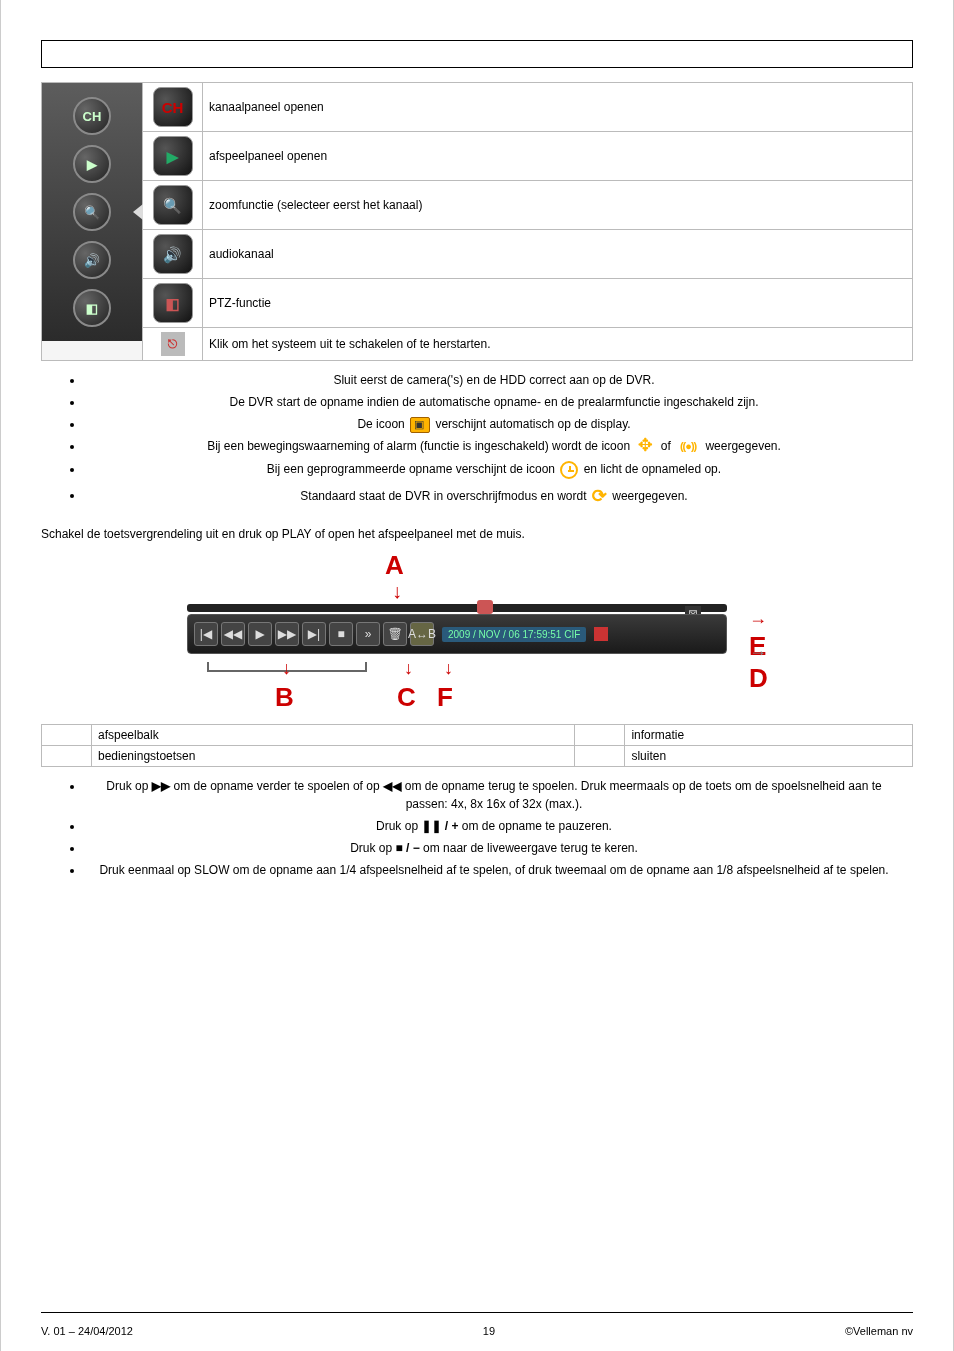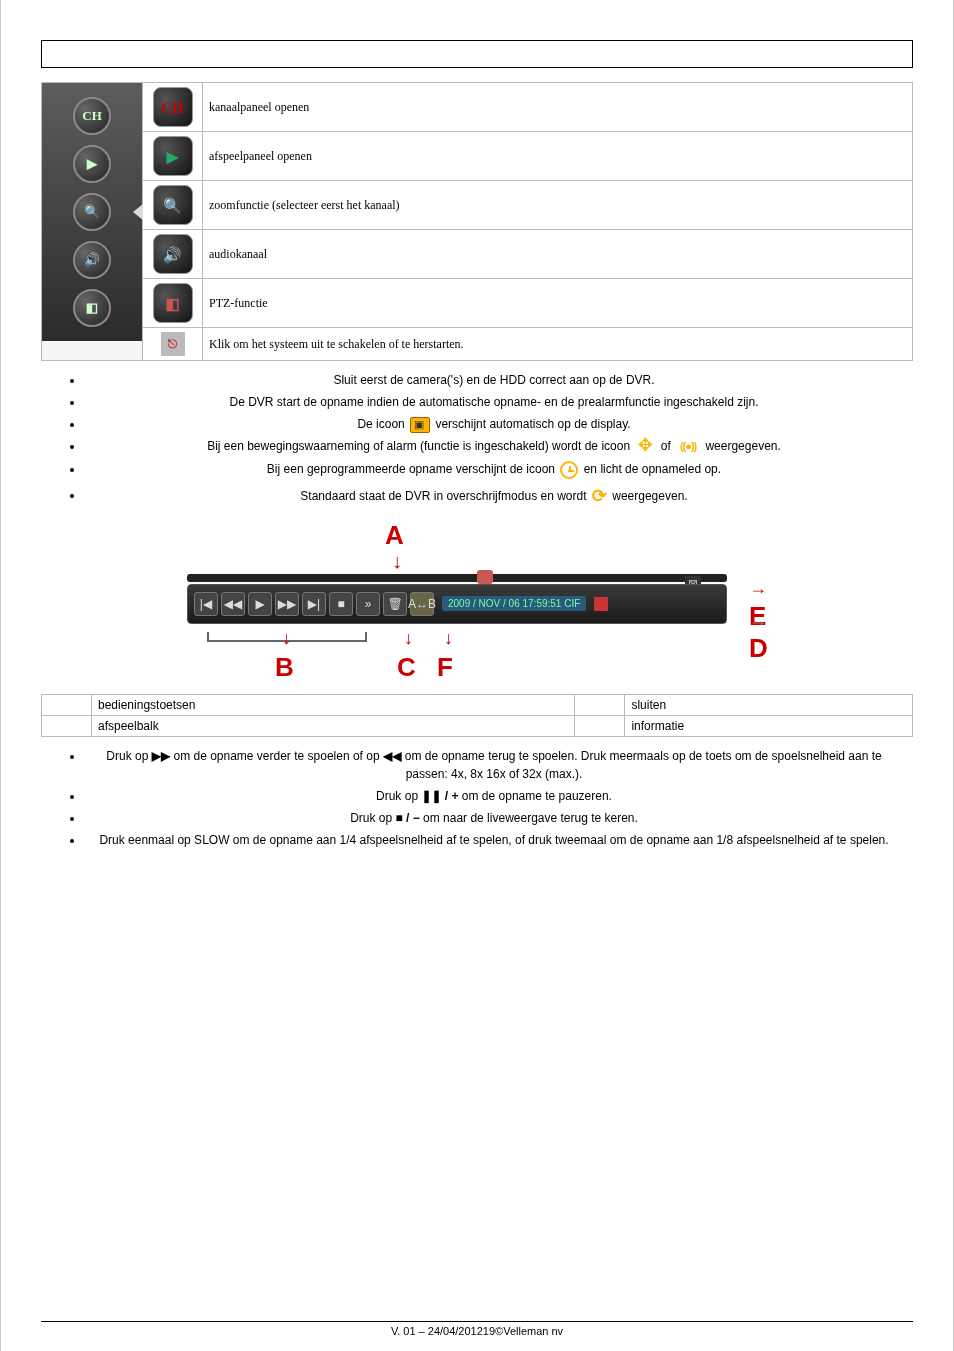--- a/index.html
+++ b/index.html
@@ -25,21 +25,20 @@
     height: 28px;
     margin-bottom: 14px;
   }
   .indent1 { margin-left: 74px; }
   .para { margin: 2px 0; line-height: 1.4; }
   .outer-table {
     border: 1px solid #bbb;
     border-collapse: collapse;
     width: 100%;
     margin-top: 6px;
-    font-family: Liberation Serif, serif;
   }
   .outer-table td {
     border: 1px solid #bbb;
     padding: 4px 6px;
     vertical-align: middle;
   }
   .sidebar-cell {
     width: 100px;
     padding: 0 !important;
     vertical-align: top !important;
@@ -178,22 +177,22 @@
   .label-table .kcol { width: 50px; }
 
   .note-indent { margin-left: 74px; }
   .sym { font-family: Arial, sans-serif; font-weight: bold; }
   .footer {
     position: absolute;
     bottom: 14px;
     left: 40px; right: 40px;
     border-top: 1px solid #000;
     display: flex;
-    justify-content: center;
-    padding-top: 3px;
+    justify-content: space-between;
+    padding-top: 12px;
     font-size: 11px;
   }
 </style>
 </head>
 <body>
 
 <div class="page">
   <div class="topbox"></div>
 
 
@@ -246,20 +245,21 @@
       <span>Bij een bewegingswaarneming of alarm (functie is ingeschakeld) wordt de icoon </span><span class="inline-icon ic-motion"></span><span> of </span><span class="inline-icon ic-motion2"></span><span> weergegeven.</span>
     </li>
     <li>
       <span>Bij een geprogrammeerde opname verschijnt de icoon </span><span class="inline-icon ic-clock"></span><span> en licht de opnameled op.</span>
     </li>
     <li>
       <span>Standaard staat de DVR in overschrijfmodus en wordt </span><span class="inline-icon ic-overwrite"></span><span> weergegeven.</span>
     </li>
   </ul>
 
+  <p class="para" style="margin-top:16px;">Schakel de toetsvergrendeling uit en druk op PLAY of open het afspeelpaneel met de muis.</p>
 
   <div class="playback-figure">
     <div class="pf-box">
       <div class="pf-a">A</div>
       <div class="pf-a-arrow">↓</div>
       <div class="pf-track"></div>
       <div class="pf-handle"></div>
       <div class="pf-close">⊠</div>
       <div class="pf-e">E</div>
       <div class="pf-bar">
@@ -285,29 +285,29 @@
       <div class="pf-c">C</div>
       <div class="pf-f-arrow">↓</div>
       <div class="pf-f">F</div>
     </div>
   </div>
 
   <table class="label-table">
     <tbody>
         <tr>
       <td class="kcol"></td>
+      <td>afspeelbalk</td>
+      <td class="kcol"></td>
+      <td>informatie</td>
+    </tr>
+    <tr>
+      <td class="kcol"></td>
       <td>bedieningstoetsen</td>
       <td class="kcol"></td>
       <td>sluiten</td>
-    </tr>
-    <tr>
-      <td class="kcol"></td>
-      <td>afspeelbalk</td>
-      <td class="kcol"></td>
-      <td>informatie</td>
     </tr>
   </tbody>
     </table>
 
 
   <ul class="bullets">
     <li>
       <span>Druk op </span><span class="sym">▶▶</span><span> om de opname verder te spoelen of op </span><span class="sym">◀◀</span><span> om de opname terug te spoelen. Druk meermaals op de toets om de spoelsnelheid aan te passen: 4x, 8x 16x of 32x (max.).</span>
     </li>
     <li>

